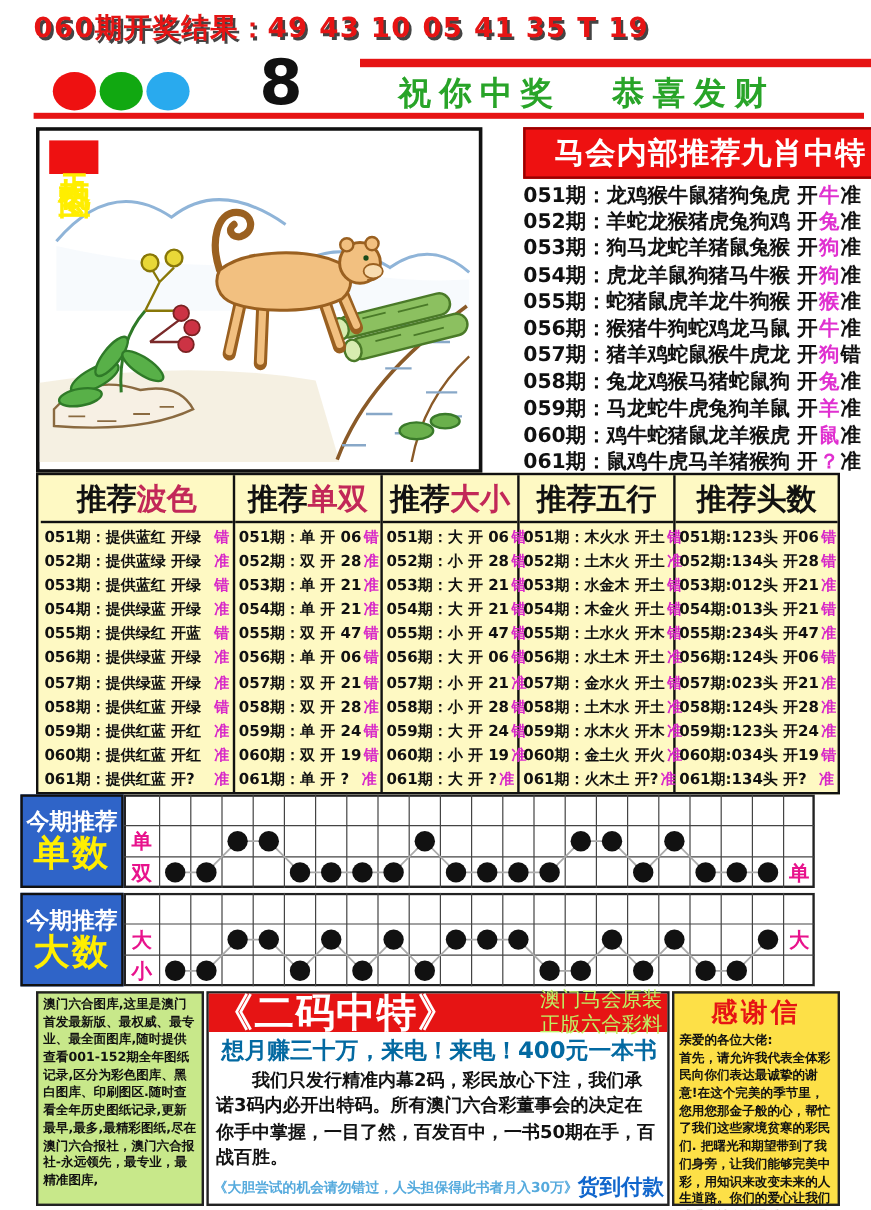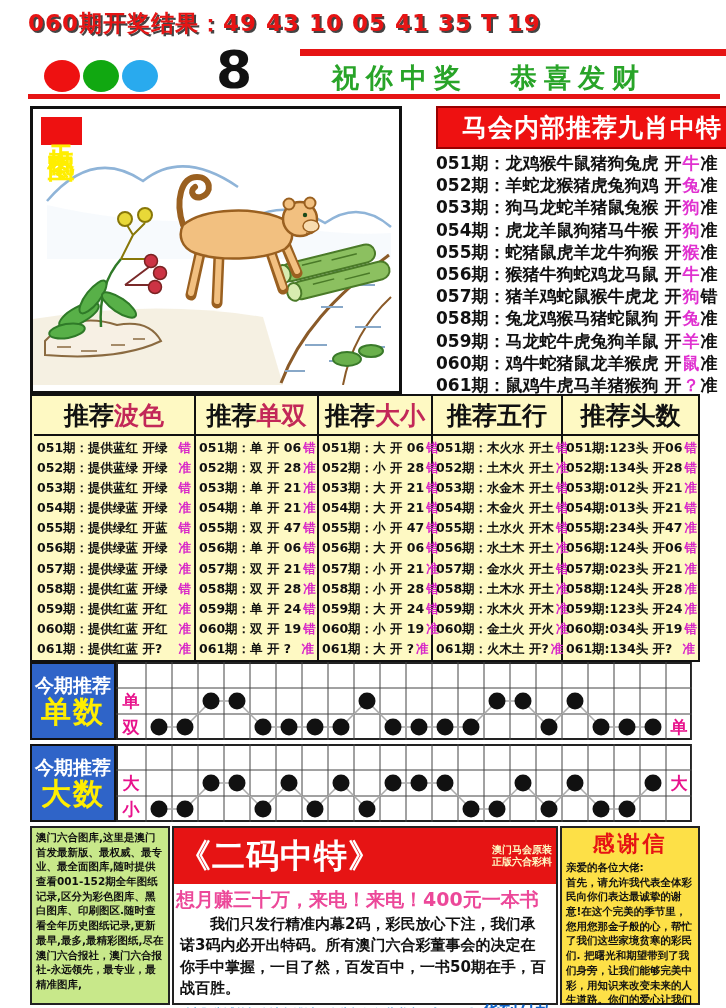--- a/index.html
+++ b/index.html
@@ -39,41 +39,41 @@
   .rec-col{display:flex;flex-direction:column;border-right:2px solid #111;min-width:0;}
   .rec-col:last-child{border-right:none;}
   .rec-head{height:38px;display:flex;align-items:center;justify-content:center;
     font-size:25px;font-weight:bold;color:#111;border-bottom:2px solid #111;white-space:nowrap;}
   .rec-rows{flex:1;display:flex;flex-direction:column;justify-content:space-evenly;padding:1px 0;}
   .rec-row{display:flex;font-size:12.5px;font-weight:bold;color:#111;white-space:nowrap;
     padding:0 3px;line-height:19px;}
   .rec-mark{color:#d828c8;margin-left:auto;padding-left:2px;}
 
   
-  .chart-section{position:absolute;left:30px;display:flex;}
+  .chart-section{position:absolute;left:17px;display:flex;}
   .chart-box{width:86px;height:78px;background:#2f64c8;border:2px solid #111;box-sizing:border-box;
     display:flex;flex-direction:column;align-items:center;justify-content:center;}
   .chart-box-l1{color:#fff;font-size:19px;font-weight:bold;line-height:1.1;}
   .chart-box-l2{color:#ffee00;font-size:30px;font-weight:bold;line-height:1.05;letter-spacing:2px;}
   .chart-grid{display:block;}
 
   
   .bottom-left{position:absolute;left:30px;top:826px;width:140px;height:179px;
     background:#c8e88a;border:2px solid #222;box-sizing:border-box;}
   .bottom-left-title{color:#e61414;font-size:21px;font-weight:bold;text-align:center;
     letter-spacing:2px;margin-top:1px;}
   .bottom-left-body{font-size:10.5px;font-weight:bold;color:#111;line-height:1.4;padding:2px 4px;}
 
   .bottom-mid{position:absolute;left:172px;top:826px;width:386px;height:179px;
     background:#fff;border:2px solid #222;box-sizing:border-box;}
-  .mid-banner{height:28px;background:#e61414;display:flex;align-items:center;padding:14px 4px;}
+  .mid-banner{height:28px;background:#e61414;display:flex;align-items:center;padding:2px 4px;}
   .mid-banner-title{color:#fff;font-size:33px;font-weight:bold;white-space:nowrap;letter-spacing:1px;}
-  .mid-banner-side{margin-left:auto;display:flex;flex-direction:column;color:#fef9c3;
-    font-size:10px;font-weight:bold;line-height:1.25;white-space:nowrap;}
-  .mid-call{color:#ec4899;font-size:19px;font-weight:bold;text-align:left;
+  .mid-banner-side{margin-left:auto;display:flex;flex-direction:column;color:#bef264;
+    font-size:17px;font-weight:normal;line-height:1.25;white-space:nowrap;}
+  .mid-call{color:#0369a1;font-size:19px;font-weight:bold;text-align:center;
     white-space:nowrap;margin:3px 0 1px 2px;}
   .mid-body{font-size:15px;font-weight:bold;color:#111;line-height:1.42;padding:0 6px;
     text-indent:2em;}
   .mid-note-row{display:flex;align-items:center;padding:2px 4px 0 4px;}
   .mid-note{color:#55aadd;font-size:11.5px;font-weight:bold;white-space:nowrap;}
   .mid-cod{color:#1166cc;font-size:18px;font-weight:bold;margin-left:auto;white-space:nowrap;}
 
   .bottom-right{position:absolute;left:560px;top:826px;width:140px;height:179px;
     background:#fde047;border:2px solid #222;box-sizing:border-box;}
   .bottom-right-title{color:#e61414;font-size:22px;font-weight:bold;text-align:center;

